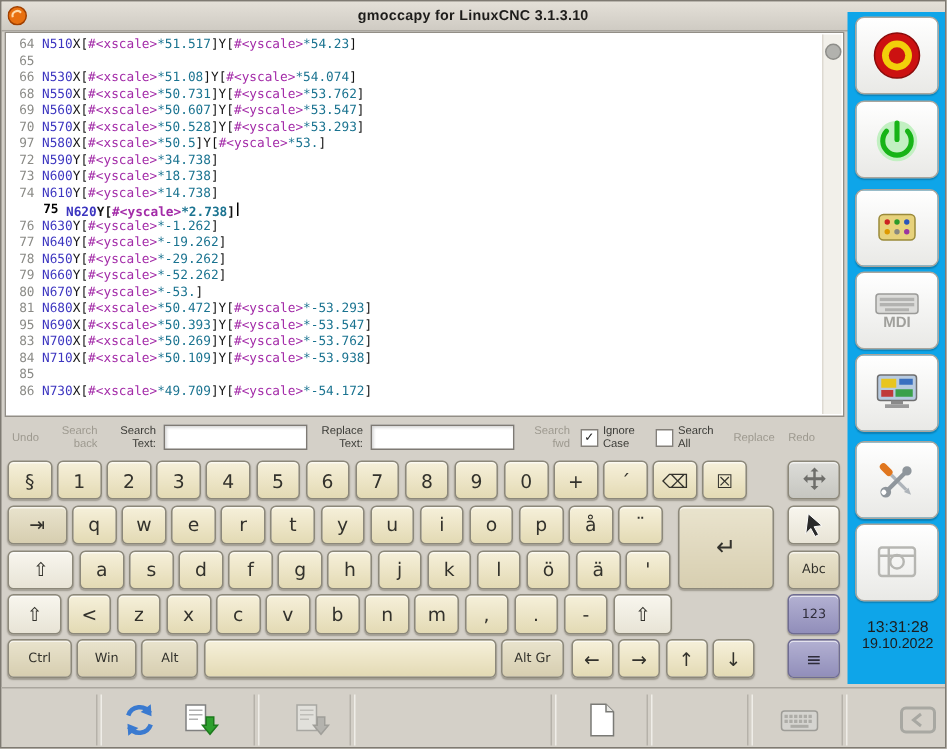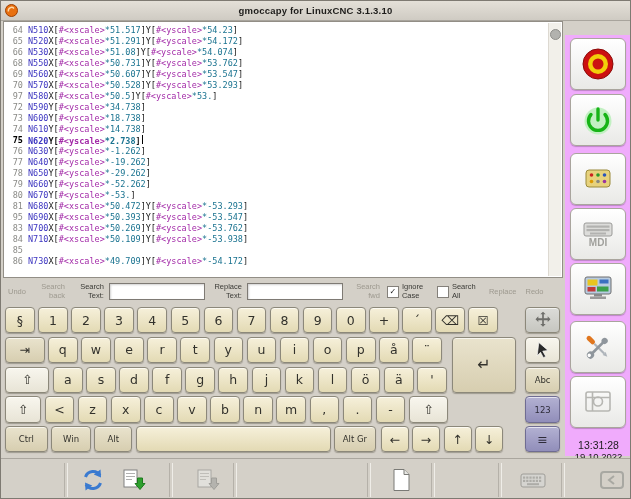--- a/index.html
+++ b/index.html
@@ -12,21 +12,21 @@
   .titlebar .title{font-size:9.5px;font-weight:bold;color:#1d1c1a;letter-spacing:.2px;}
   .app-icon{position:absolute;left:4px;top:3px;width:13px;height:13px;}
 
   
   .editor{position:absolute;left:2px;top:20px;width:560px;height:257px;background:#fff;
     border:1px solid #928e86;box-sizing:border-box;padding-top:3px;overflow:hidden;
     font-family:"DejaVu Sans Mono",monospace;}
   .gline{display:flex;height:11px;line-height:11px;white-space:pre;}
   .ln{flex:none;width:19px;text-align:right;padding-right:5px;color:#8a8a86;font-size:8.5px;}
   .code{font-size:8.5px;}
-  .gline.cur{font-weight:bold;}
+  .gline.cur{font-weight:bold;margin-left:16px;}
   .gline.cur .ln{color:#000;}
   .tk-n{color:#3c35c0;} .tk-p{color:#a32ba8;} .tk-v{color:#1a7390;} .tk-x{color:#141414;}
   .caret{display:inline-block;width:1px;height:9px;background:#000;margin-left:1px;}
   .vscroll{position:absolute;right:1px;top:1px;bottom:1px;width:12px;background:#f2f0ea;border-left:1px solid #ddd9d1;}
   .knob{width:9px;height:9px;border-radius:50%;background:#b2b2ae;border:1px solid #8e8e8a;margin:6px auto 0;}
 
   
   .searchbar{position:absolute;left:2px;top:278px;width:560px;height:25px;
     display:flex;align-items:center;gap:5px;padding:0 3px;box-sizing:border-box;
     font-size:7.5px;color:#3a3a36;}
@@ -48,21 +48,21 @@
     font-family:"DejaVu Sans",sans-serif;font-size:12.5px;color:#33322c;box-sizing:border-box;
     box-shadow:0 1px 1px rgba(60,55,40,.35), inset 0 1px 0 rgba(255,255,255,.65);cursor:default;}
   .key.mod{background:linear-gradient(#e9e3cd,#d7ceb0);}
   .key.small{font-size:8.5px;}
   .key.enter{font-size:16px;}
   .key.whitekey{background:linear-gradient(#f8f6ee,#e8e4d6);}
   .key.graykey{background:linear-gradient(#dcdcd8,#c6c6c0);}
   .key.accent{background:linear-gradient(#b3b1d2,#918eba);border-color:#6f6c92;color:#2e2c3a;}
 
   
-  .sidebar{position:absolute;left:564px;top:34px;width:67px;bottom:42px;background:#f0abfc;}
+  .sidebar{position:absolute;left:564px;top:7px;width:67px;bottom:42px;background:#0ea5e9;}
   .side-btn{position:absolute;left:5px;width:56px;height:52px;
     background:linear-gradient(#ffffff,#e9e9e6);border:1px solid #a9a59d;border-radius:6px;
     box-shadow:0 1px 1px rgba(0,0,0,.22);display:flex;flex-direction:column;align-items:center;justify-content:center;box-sizing:border-box;}
   .mdi-label{font-size:10px;font-weight:bold;color:#a0a09c;margin-top:-2px;}
   .clock{position:absolute;left:0;width:67px;text-align:center;color:#1c1c1c;}
   .clock .t{font-size:10.5px;}
   .clock .d{font-size:9.5px;}
 
   
   .bottombar{position:absolute;left:0;top:457px;width:631px;height:42px;background:#d4d0c8;border-top:1px solid #aaa69e;}
@@ -79,21 +79,21 @@
     <svg class="app-icon" viewBox="0 0 13 13">
       <circle cx="6.5" cy="6.5" r="6" fill="#e87010" stroke="#a04000" stroke-width="1"></circle>
       <path d="M3.5 7.5 A3.2 3.2 0 0 1 9 4.5" fill="none" stroke="#ffd9a8" stroke-width="1.4"></path>
     </svg>
     <span class="title">gmoccapy for LinuxCNC  3.1.3.10</span>
   </div>
 
   <div class="editor">
     <div class="lines">
         <div class="gline"><span class="ln">64</span><span class="code"><span class="tk-n">N510</span><span class="tk-x">X[</span><span class="tk-p">#&lt;xscale&gt;</span><span class="tk-v">*51.517</span><span class="tk-x">]Y[</span><span class="tk-p">#&lt;yscale&gt;</span><span class="tk-v">*54.23</span><span class="tk-x">]</span></span></div>
-        <div class="gline"><span class="ln">65</span><span class="code"><span class="tk-n">N520</span><span class="tk-x">X[</span><span class="tk-p">#&lt;xscale&gt;</span><span class="tk-v">*51.291</span><span class="tk-x">]Y[</span><span class="tk-p">#&lt;yscale&gt;</span><span class="tk-v">*54.172</span><span class="tk-x">]</span></span></div>
+        <div class="gline"><span class="ln">65</span></div>
         <div class="gline"><span class="ln">66</span><span class="code"><span class="tk-n">N530</span><span class="tk-x">X[</span><span class="tk-p">#&lt;xscale&gt;</span><span class="tk-v">*51.08</span><span class="tk-x">]Y[</span><span class="tk-p">#&lt;yscale&gt;</span><span class="tk-v">*54.074</span><span class="tk-x">]</span></span></div>
         <div class="gline"><span class="ln">68</span><span class="code"><span class="tk-n">N550</span><span class="tk-x">X[</span><span class="tk-p">#&lt;xscale&gt;</span><span class="tk-v">*50.731</span><span class="tk-x">]Y[</span><span class="tk-p">#&lt;yscale&gt;</span><span class="tk-v">*53.762</span><span class="tk-x">]</span></span></div>
         <div class="gline"><span class="ln">69</span><span class="code"><span class="tk-n">N560</span><span class="tk-x">X[</span><span class="tk-p">#&lt;xscale&gt;</span><span class="tk-v">*50.607</span><span class="tk-x">]Y[</span><span class="tk-p">#&lt;yscale&gt;</span><span class="tk-v">*53.547</span><span class="tk-x">]</span></span></div>
         <div class="gline"><span class="ln">70</span><span class="code"><span class="tk-n">N570</span><span class="tk-x">X[</span><span class="tk-p">#&lt;xscale&gt;</span><span class="tk-v">*50.528</span><span class="tk-x">]Y[</span><span class="tk-p">#&lt;yscale&gt;</span><span class="tk-v">*53.293</span><span class="tk-x">]</span></span></div>
         <div class="gline"><span class="ln">97</span><span class="code"><span class="tk-n">N580</span><span class="tk-x">X[</span><span class="tk-p">#&lt;xscale&gt;</span><span class="tk-v">*50.5</span><span class="tk-x">]Y[</span><span class="tk-p">#&lt;yscale&gt;</span><span class="tk-v">*53.</span><span class="tk-x">]</span></span></div>
         <div class="gline"><span class="ln">72</span><span class="code"><span class="tk-n">N590</span><span class="tk-x">Y[</span><span class="tk-p">#&lt;yscale&gt;</span><span class="tk-v">*34.738</span><span class="tk-x">]</span></span></div>
         <div class="gline"><span class="ln">73</span><span class="code"><span class="tk-n">N600</span><span class="tk-x">Y[</span><span class="tk-p">#&lt;yscale&gt;</span><span class="tk-v">*18.738</span><span class="tk-x">]</span></span></div>
         <div class="gline"><span class="ln">74</span><span class="code"><span class="tk-n">N610</span><span class="tk-x">Y[</span><span class="tk-p">#&lt;yscale&gt;</span><span class="tk-v">*14.738</span><span class="tk-x">]</span></span></div>
         <div class="gline cur"><span class="ln">75</span><span class="code"><span class="tk-n">N620</span><span class="tk-x">Y[</span><span class="tk-p">#&lt;yscale&gt;</span><span class="tk-v">*2.738</span><span class="tk-x">]</span><span class="caret"></span></span></div>
         <div class="gline"><span class="ln">76</span><span class="code"><span class="tk-n">N630</span><span class="tk-x">Y[</span><span class="tk-p">#&lt;yscale&gt;</span><span class="tk-v">*-1.262</span><span class="tk-x">]</span></span></div>

